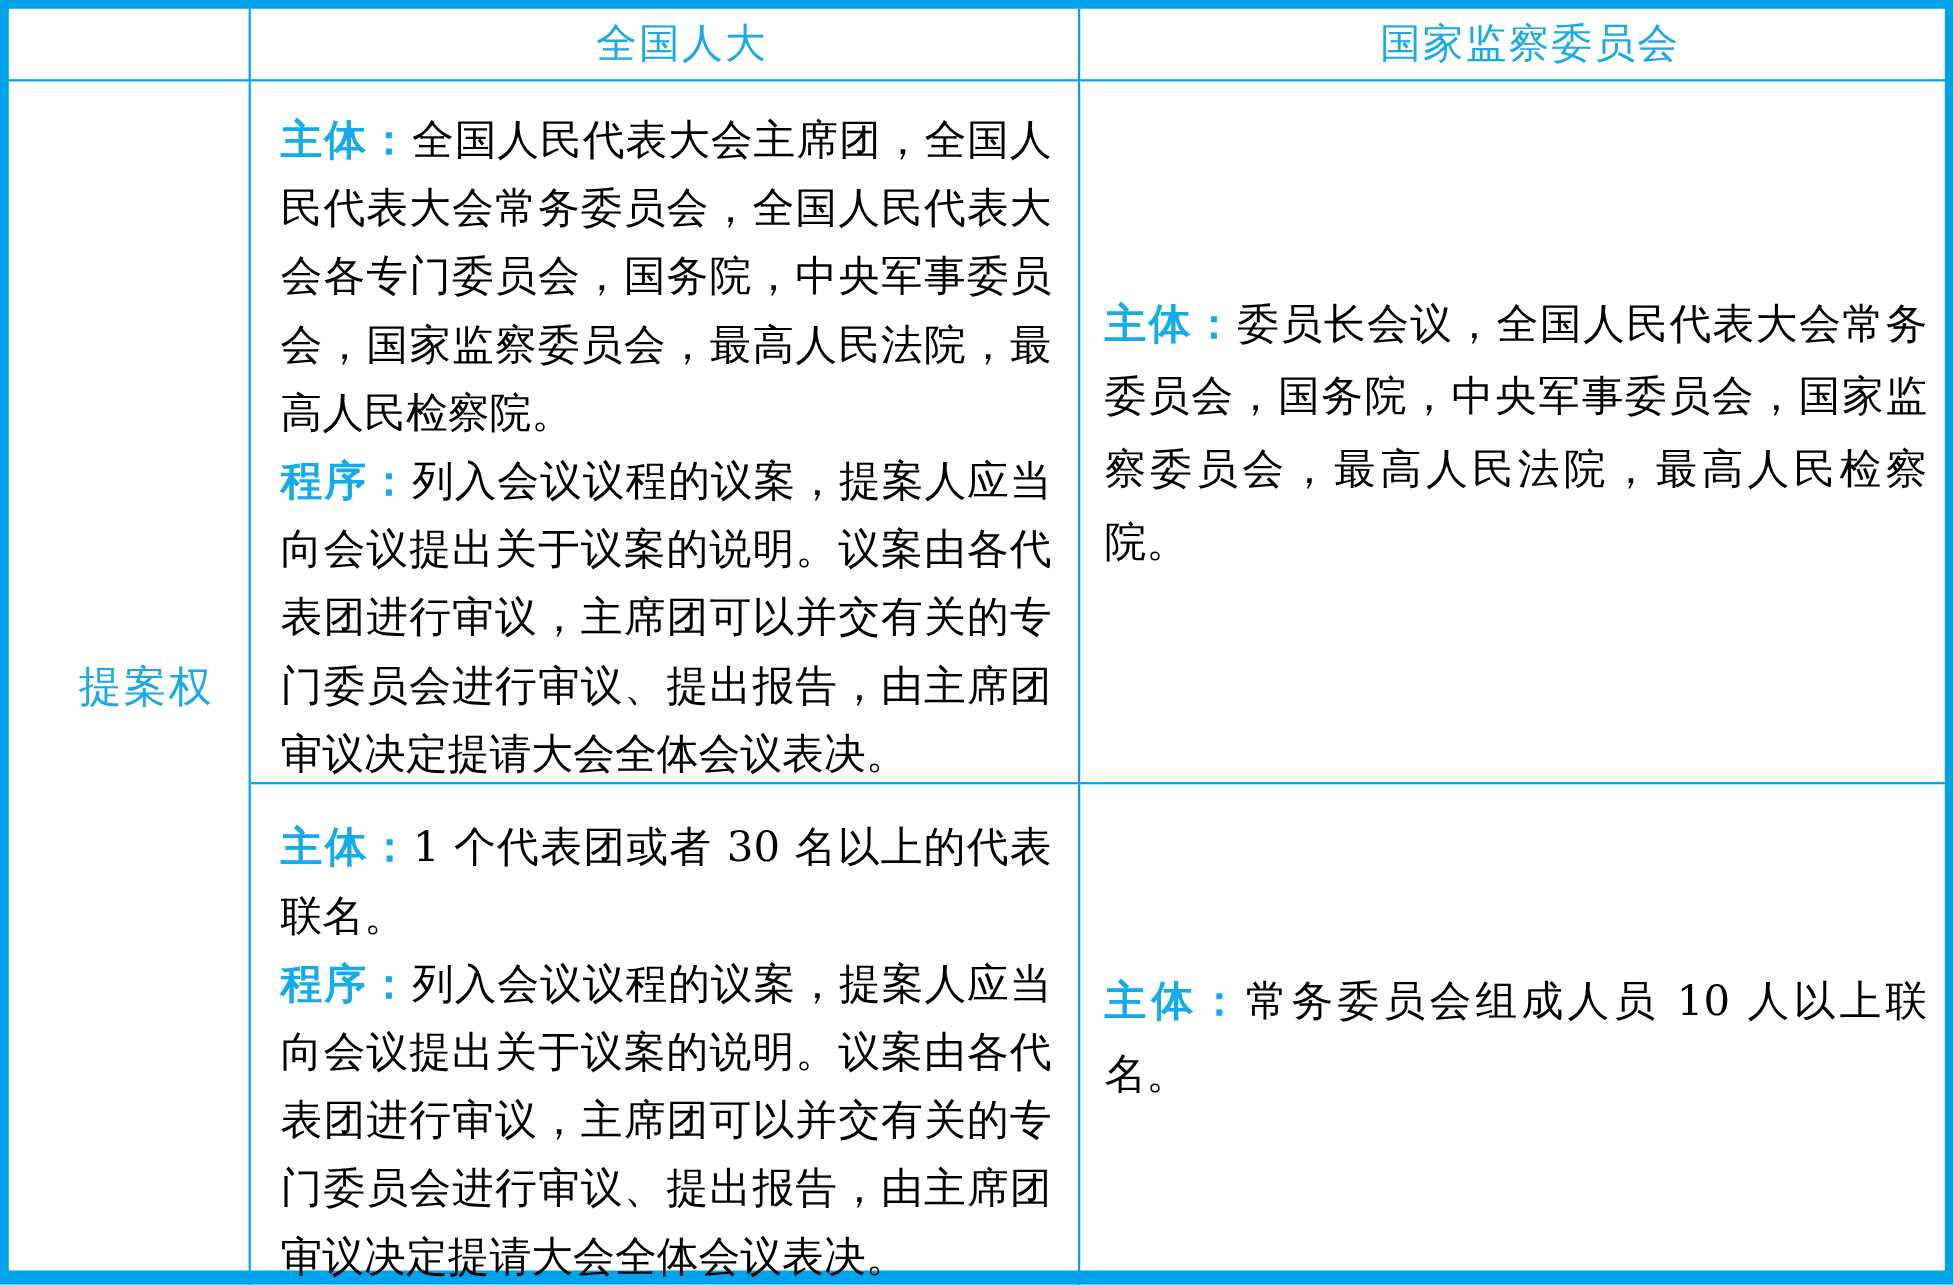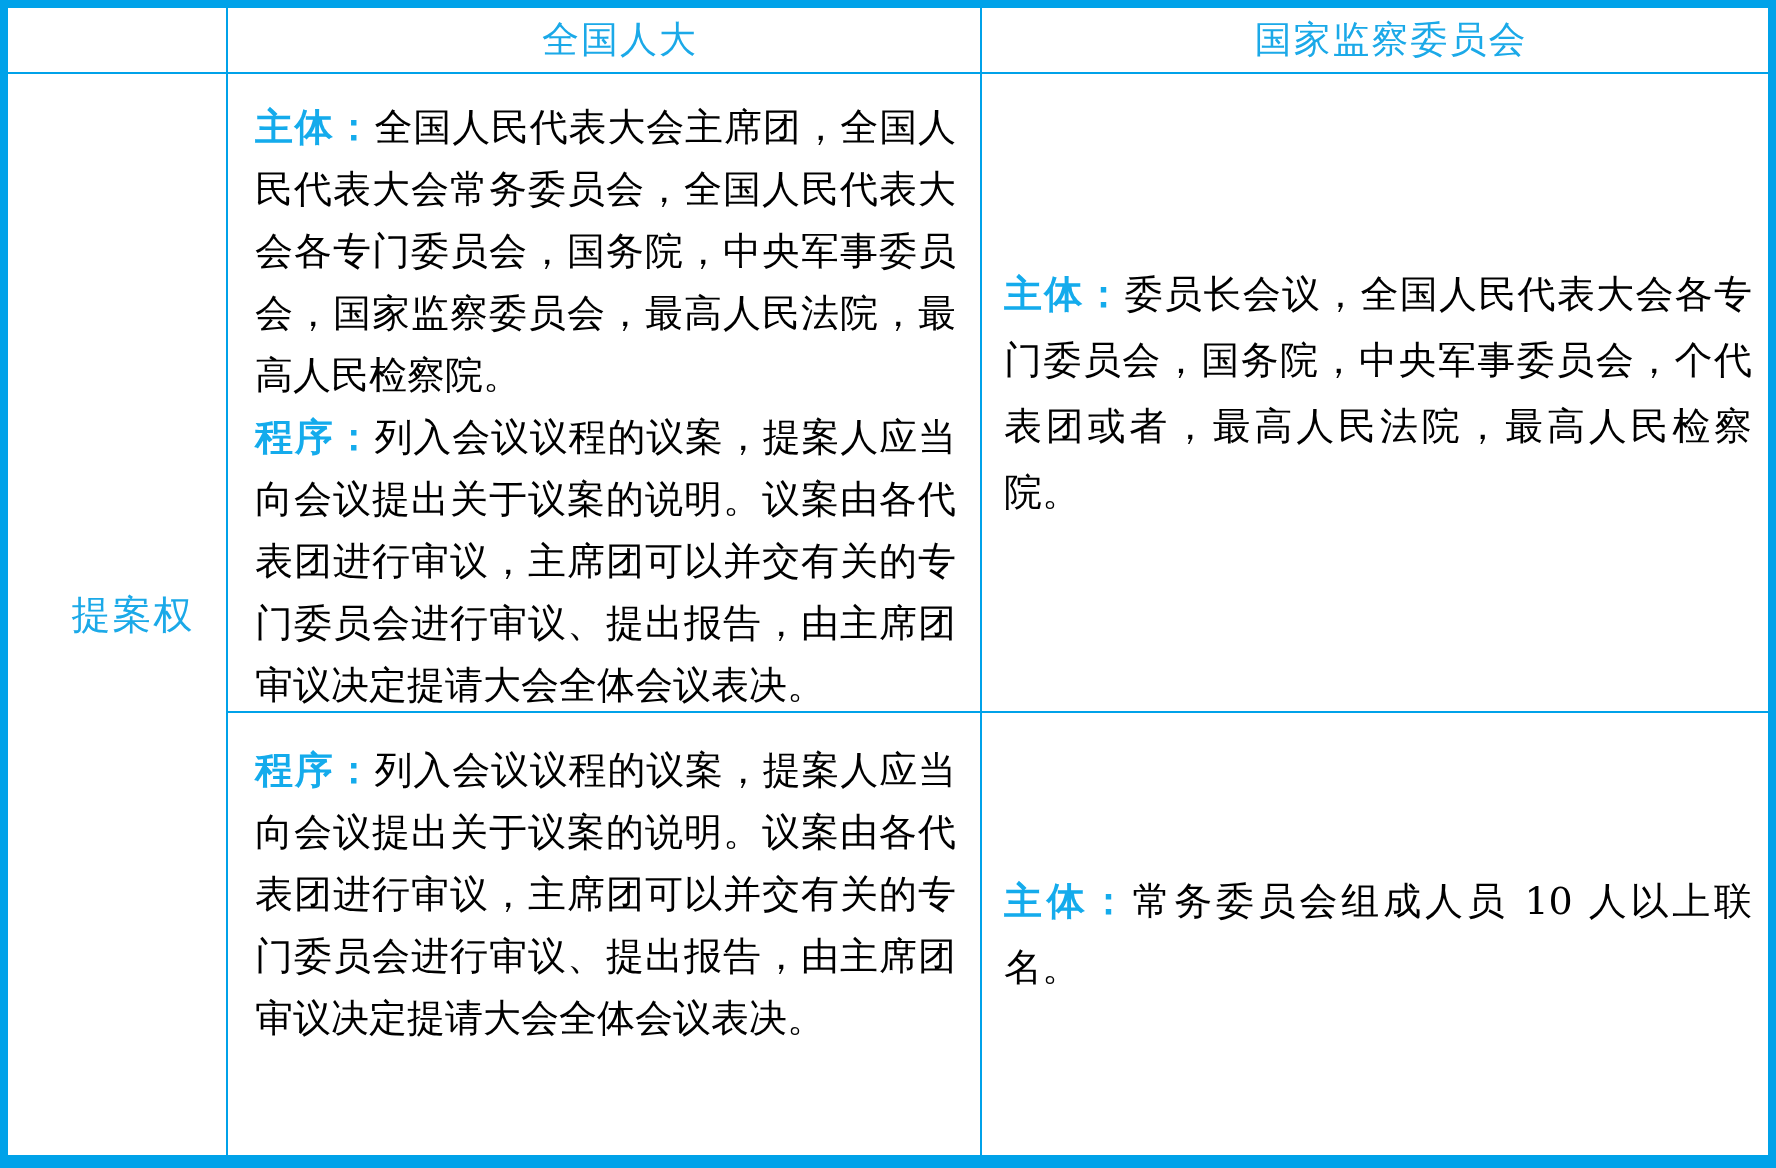--- a/index.html
+++ b/index.html
@@ -89,24 +89,25 @@
   <div class="cell rowlabel-cell b-r">
     <span>提案权</span>
   </div>
 
   <div class="cell text-cell npc-cell b-r b-b">
     <p class="para"><span class="lead-label">主体：</span><span>全国人民代表大会主席团，全国人民代表大会常务委员会，全国人民代表大会各专门委员会，国务院，中央军事委员会，国家监察委员会，最高人民法院，最高人民检察院。</span></p>
     <p class="para"><span class="lead-label">程序：</span><span>列入会议议程的议案，提案人应当向会议提出关于议案的说明。议案由各代表团进行审议，主席团可以并交有关的专门委员会进行审议、提出报告，由主席团审议决定提请大会全体会议表决。</span></p>
   </div>
 
   <div class="cell text-cell center-cell b-b">
-    <p class="para"><span class="lead-label">主体：</span><span>委员长会议，全国人民代表大会各专门委员会，国务院，中央军事委员会，个代表团或者，最高人民法院，最高人民检察院。</span></p>
+    <p class="para"><span class="lead-label">主体：</span><span>委员长会议，全国人民代表大会常务委员会，国务院，中央军事委员会，国家监察委员会，最高人民法院，最高人民检察院。</span></p>
   </div>
 
   <div class="cell text-cell npc-cell npc-cell-2 b-r">
+    <p class="para"><span class="lead-label">主体：</span><span>1 个代表团或者 30 名以上的代表联名。</span></p>
     <p class="para"><span class="lead-label">程序：</span><span>列入会议议程的议案，提案人应当向会议提出关于议案的说明。议案由各代表团进行审议，主席团可以并交有关的专门委员会进行审议、提出报告，由主席团审议决定提请大会全体会议表决。</span></p>
   </div>
 
   <div class="cell text-cell center-cell">
     <p class="para"><span class="lead-label">主体：</span><span>常务委员会组成人员 10 人以上联名。</span></p>
   </div>
 
 </div>
 
 </body></html>

